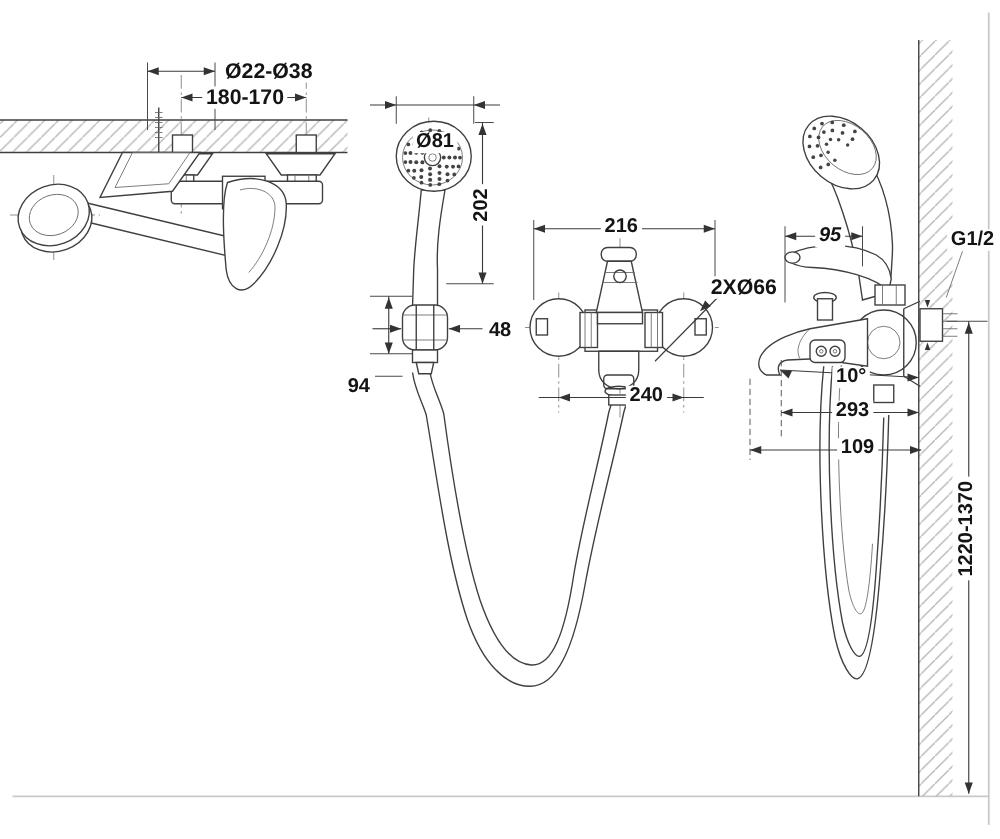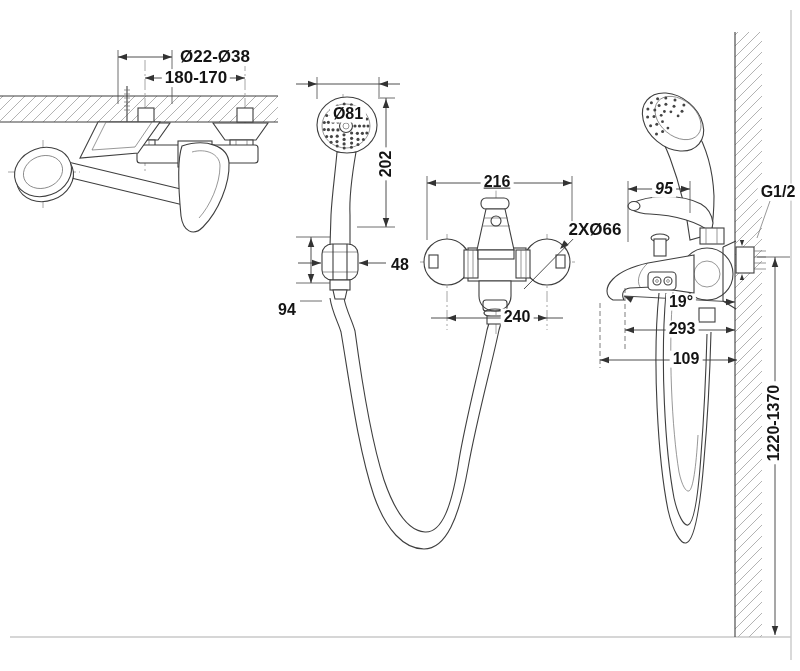--- a/index.html
+++ b/index.html
@@ -345,24 +345,24 @@
 </svg>
 
 <div class="dim-label lg" style="left:215px;top:57px;">Ø22-Ø38</div>
 <div class="dim-label lg" style="left:196px;top:78px;">180-170</div>
 
 <div class="dim-label" style="left:348px;top:86px;margin-top:28px;">Ø81</div>
 <div class="dim-label rot" style="left:386px;top:164px;">202</div>
 <div class="dim-label" style="left:400px;top:265px;">48</div>
 <div class="dim-label" style="left:287px;top:310px;">94</div>
 
-<div class="dim-label" style="left:497px;top:182px;text-decoration:underline;">216</div>
+<div class="dim-label" style="left:497px;top:182px;">216</div>
 <div class="dim-label lg" style="left:595px;top:230px;text-align:right;">2XØ66</div>
 <div class="dim-label" style="left:517px;top:317px;">240</div>
 
 <div class="dim-label" style="left:664px;top:189px;font-style:italic;">95</div>
 <div class="dim-label" style="left:778px;top:192px;">G1/2</div>
-<div class="dim-label" style="left:681px;top:302px;">19°</div>
+<div class="dim-label" style="left:681px;top:302px;">10°</div>
 <div class="dim-label" style="left:682px;top:329px;">293</div>
 <div class="dim-label" style="left:686px;top:359px;">109</div>
 <div class="dim-label rot" style="left:774px;top:423px;">1220-1370</div>
 
 </div>
 
 </body></html>

